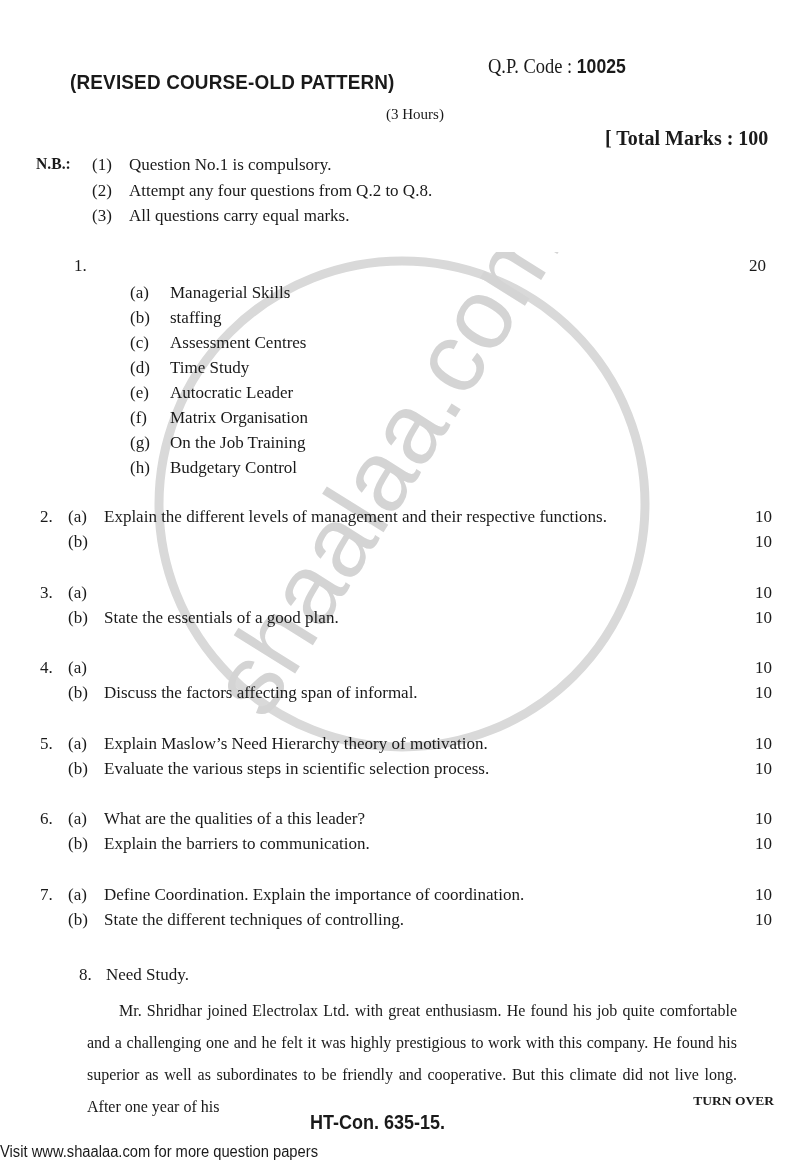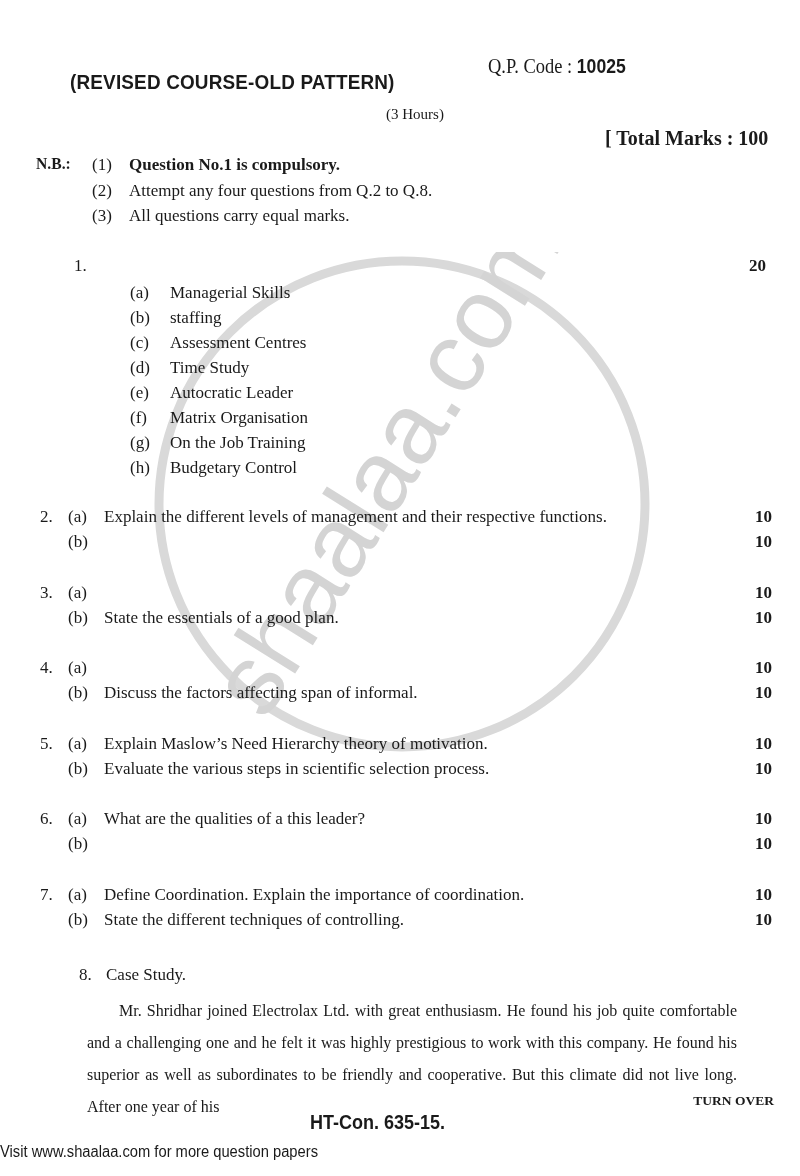--- a/index.html
+++ b/index.html
@@ -14,21 +14,21 @@
   .qpcode .num { font-family: "Liberation Sans", sans-serif; font-weight: bold; font-size: 20px; }
   .hours { left: 386px; top: 106px; font-size: 15px; }
   .marks-total { left: 605px; top: 104px; font-size: 20px; font-weight: bold; margin-top: 23px; }
   .nb-label { left: 36px; top: 154px; font-size: 17px; font-weight: bold; transform: scaleX(0.92); transform-origin: left;}
   .nb-item { left: 92px; font-size: 17px; }
   .nb-item .n { display: inline-block; width: 37px; }
   .q-row { position: absolute; left: 0; width: 800px; height: 24px; font-size: 17px; }
   .q-num { position: absolute; left: 40px; }
   .q-sub { position: absolute; left: 68px; }
   .q-text { position: absolute; left: 104px; white-space: nowrap; }
-  .q-marks { position: absolute; right: 28px; font-weight: bold; }
+  .q-marks { position: absolute; right: 28px; font-weight: normal; }
   .term { position: absolute; font-size: 17px; }
   .term .lbl { position: absolute; left: 130px; }
   .term .txt { position: absolute; left: 170px; white-space: nowrap; }
   .case-para { position: absolute; left: 87px; top: 995px; width: 650px; font-size: 16px; line-height: 32px; text-align: justify; text-indent: 32px; }
   .turn-over { right: 26px; top: 1093px; font-size: 13.5px; font-weight: bold; }
   .footer-code { left: 310px; top: 1111px; font-size: 20px; transform: scaleX(0.9); transform-origin: left; }
   .visit { left: 0px; top: 1143px; font-family: "Liberation Sans", sans-serif; font-size: 16px; transform: scaleX(0.92); transform-origin: left; }
   .watermark { position: absolute; left: 150px; top: 252px; width: 505px; height: 505px; pointer-events: none; }
 </style>
 </head>
@@ -41,21 +41,21 @@
 
 <div class="abs title sans-bold">(REVISED COURSE-OLD PATTERN)</div>
 <div class="abs qpcode">
   <span>Q.P. Code : </span><span class="num">10025</span>
 </div>
 <div class="abs hours">(3 Hours)</div>
 <div class="abs marks-total">[ Total Marks : 100</div>
 
 <div class="abs nb-label">N.B.:</div>
 <div class="abs nb-item" style="top:155px">
-  <span class="n">(1)</span><span style="font-weight:bold">Question No.1 is compulsory.</span>
+  <span class="n">(1)</span><span style="font-weight:normal">Question No.1 is compulsory.</span>
 </div>
 <div class="abs nb-item" style="top:181px">
   <span class="n">(2)</span><span>Attempt any four questions from Q.2 to Q.8.</span>
 </div>
 <div class="abs nb-item" style="top:206px">
   <span class="n">(3)</span><span>All questions carry equal marks.</span>
 </div>
 
 <div class="q-row" style="top:256px">
   <span class="q-num" style="left:74px">1.</span>
@@ -140,36 +140,37 @@
 </div>
 
 <div class="q-row" style="top:809px">
   <span class="q-num">6.</span>
   <span class="q-sub">(a)</span>
   <span class="q-text">What are the qualities of a this leader?</span>
   <span class="q-marks">10</span>
 </div>
 <div class="q-row" style="top:834px">
   <span class="q-sub">(b)</span>
+  <span class="q-text">Explain the barriers to communication.</span>
   <span class="q-marks">10</span>
 </div>
 
 <div class="q-row" style="top:885px">
   <span class="q-num">7.</span>
   <span class="q-sub">(a)</span>
   <span class="q-text">Define Coordination. Explain the importance of coordination.</span>
   <span class="q-marks">10</span>
 </div>
 <div class="q-row" style="top:910px">
   <span class="q-sub">(b)</span>
   <span class="q-text">State the different techniques of controlling.</span>
   <span class="q-marks">10</span>
 </div>
 
 <div class="q-row" style="top:965px">
   <span class="q-num" style="left:79px">8.</span>
-  <span class="q-text" style="left:106px">Case Study.</span>
+  <span class="q-text" style="left:106px">Need Study.</span>
 </div>
 <div class="case-para">Mr. Shridhar joined Electrolax Ltd. with great enthusiasm. He found his job quite comfortable and a challenging one and he felt it was highly prestigious to work with this company. He found his superior as well as subordinates to be friendly and cooperative. But this climate did not live long. After one year of his</div>
 
 <div class="abs turn-over">TURN OVER</div>
 <div class="abs footer-code sans-bold">HT-Con. 635-15.</div>
 <div class="abs visit">Visit www.shaalaa.com for more question papers</div>
 
 </body></html>

